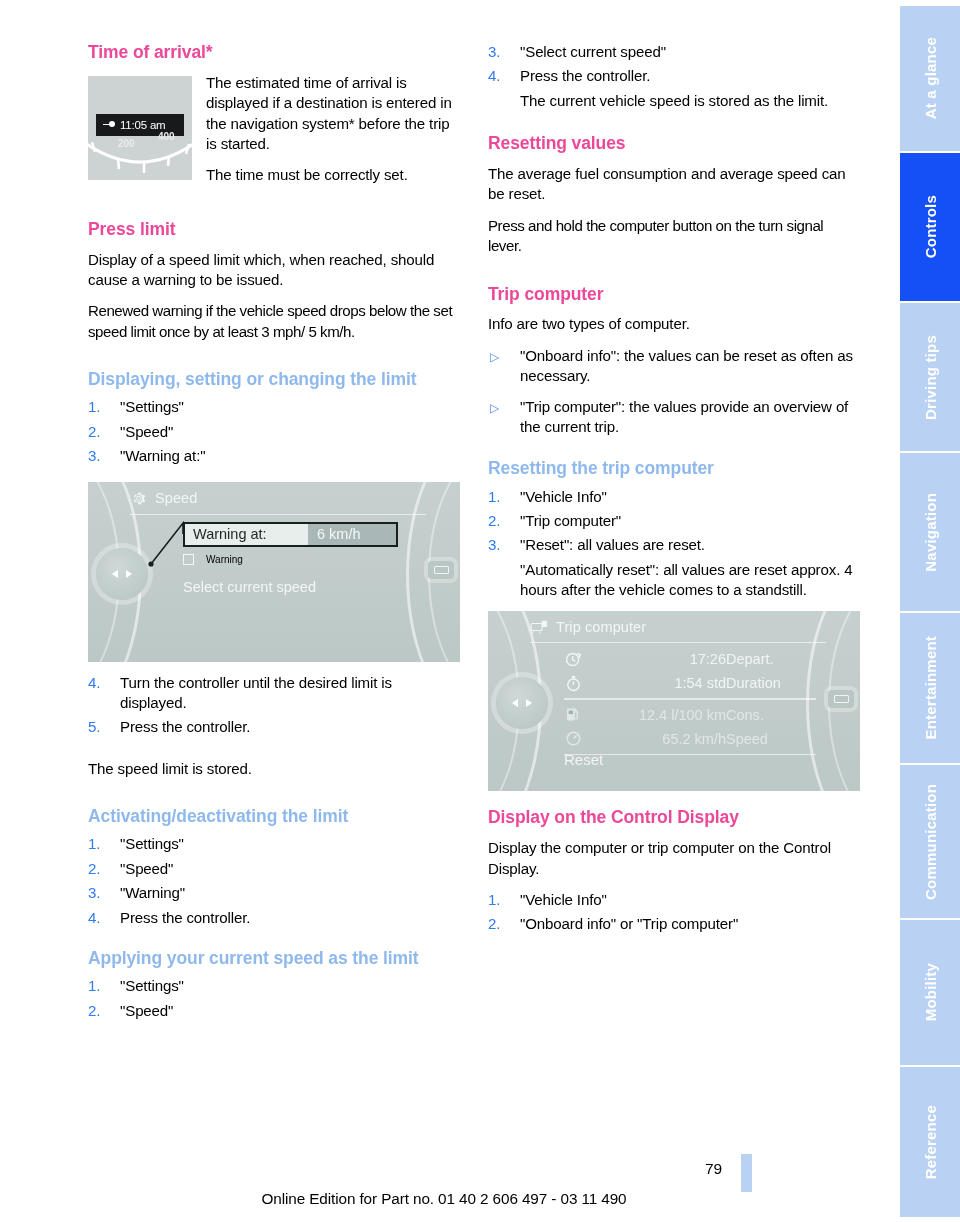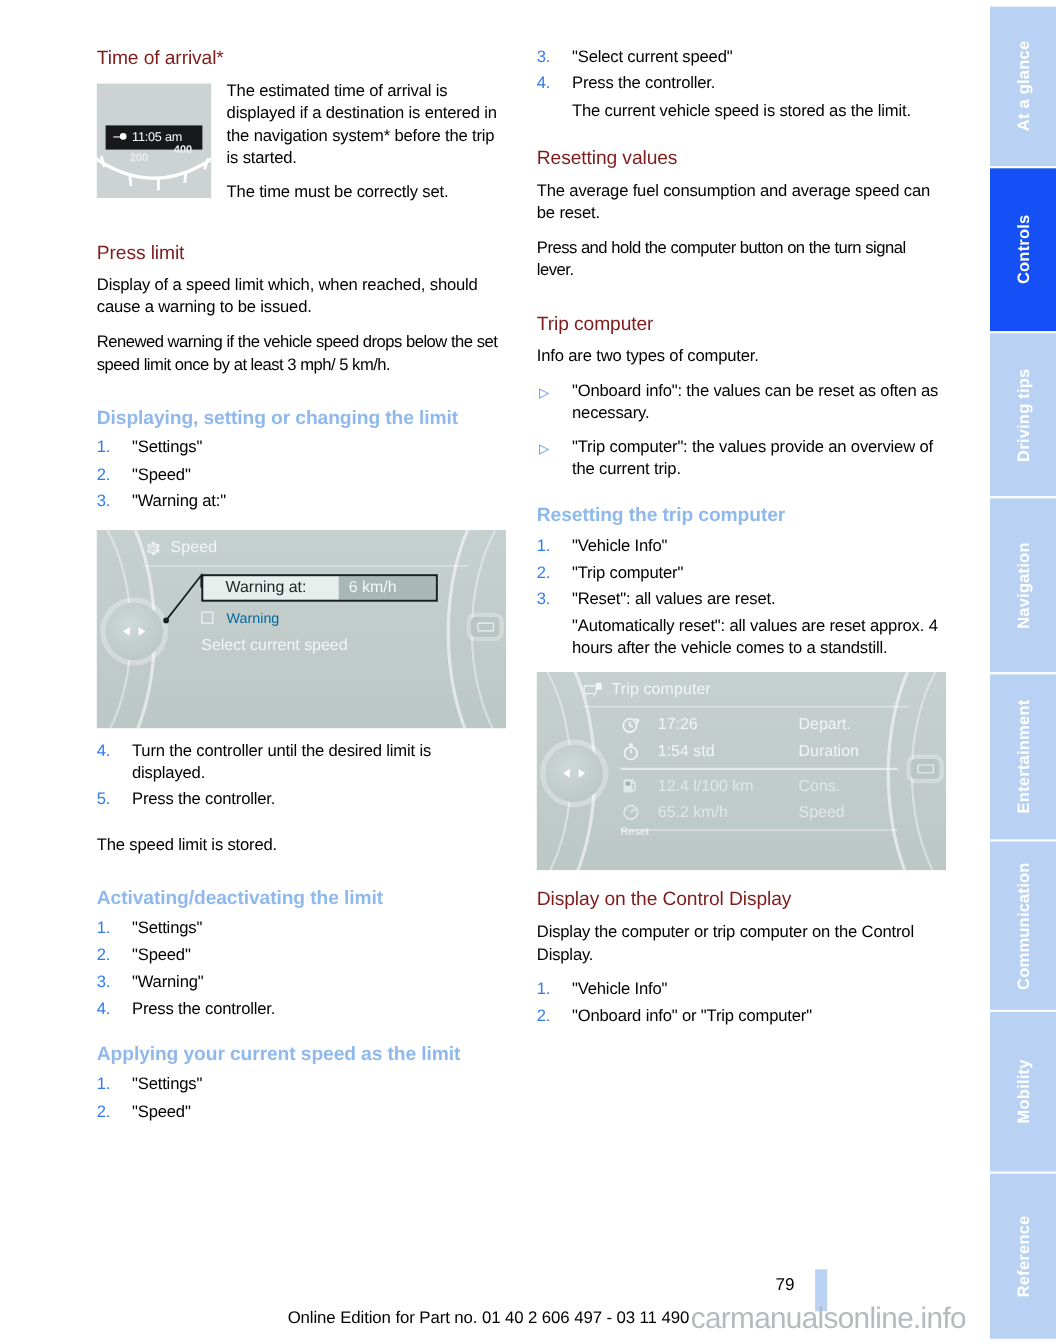--- a/index.html
+++ b/index.html
@@ -16,22 +16,22 @@
     position: absolute;
     top: 42px;
     width: 372px;
   }
   .col-left  { left: 88px; }
   .col-right { left: 488px; }
 
   
   .h1 {
     font-size: 17.5px;
-    font-weight: normal;
-    color: #7f1d1d;
+    font-weight: bold;
+    color: #ec4899;
     line-height: 1.25;
     margin-bottom: 9px;
     letter-spacing: -0.1px;
   }
   .h2 {
     font-size: 17.5px;
     font-weight: bold;
     color: #8fb9ec;
     line-height: 1.22;
     margin-bottom: 7px;
@@ -168,38 +168,38 @@
     display:flex; align-items:center; justify-content:center;
   }
   .sidebtn .inner { width:15px; height:8px; border:1.5px solid #f0f4f3; border-radius:1px; }
 
   
   .row-warn {
     position:absolute; left:95px; top:40px; width:215px; height:25px;
     border:2px solid #16201f; display:flex; align-items:center;
   }
   .row-warn .lbl { flex:1; height:100%; background:#e7eeec; color:#1c2726;
-                   display:flex; align-items:center; padding-left:20px; font-size:14.5px; }
+                   display:flex; align-items:center; padding-left:8px; font-size:14.5px; }
   .row-warn .val { width:88px; height:100%; background:#a9b8b6; color:#f4f8f7;
                    display:flex; align-items:center; padding-left:9px; font-size:14.5px; }
   .cb-row { position:absolute; left:95px; top:72px; display:flex; align-items:center; gap:12px; }
   .cb-row .cb { width:11px; height:11px; border:1.8px solid #f2f6f5; }
-  .cb-row .t  { color:#0369a1; font-size:13px; }
+  .cb-row .t  { color:#000000; font-size:10px; }
   .sel-row { position:absolute; left:95px; top:97px; color:#f2f6f5; font-size:14.5px; }
   .leader { position:absolute; left:0; top:0; width:372px; height:180px; pointer-events:none; }
 
   
-  .tc-list { position:absolute; left:76px; top:36px; right:44px; }
+  .tc-list { position:absolute; left:76px; top:36px; right:44px;text-align:right; }
   .tc-row { display:flex; align-items:center; height:24px; }
   .tc-row .ic { width:34px; display:flex; align-items:center; }
   .tc-row .v  { width:128px; color:#f1f5f4; font-size:14.5px; }
   .tc-row .k  { color:#f1f5f4; font-size:14.5px; }
   .tc-row.dim .v, .tc-row.dim .k { color:#dfe8e6; }
   .tc-sep { height:1.5px; background:rgba(255,255,255,0.58); margin:3px 0; }
-  .tc-reset { position:absolute; left:76px; top:140px; color:#f1f5f4; font-size:10px; }
+  .tc-reset { position:absolute; left:76px; top:140px; color:#f1f5f4; font-size:15px; }
 
   
   .rail { position:absolute; right:0; top:0; width:72px; height:1222px; }
   .tab {
     position:absolute; right:0; width:60px;
     background:#b9d2f3;
     display:flex; align-items:center; justify-content:center;
   }
   .tab.active { background:#1450f5; }
   .tab span {
@@ -489,15 +489,14 @@
         <span>Mobility</span>
       </div>
     <div class="tab" style="top:1067px; height:150px;">
         <span>Reference</span>
       </div>
   </div>
 
   <div class="pagenum">79</div>
   <div class="pagemark"></div>
   <div class="footline">Online Edition for Part no. 01 40 2 606 497 - 03 11 490</div>
-  <div class="wm-inner">carmanualsonline.info</div>
 
 </div>
 
 </body></html>

